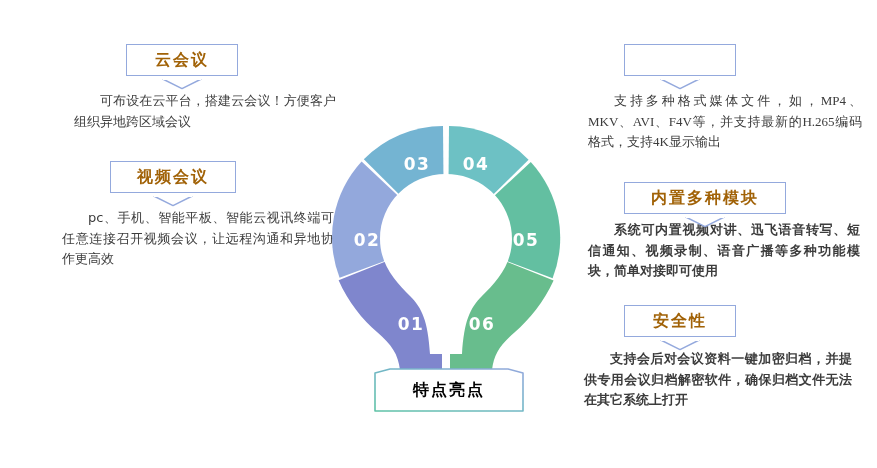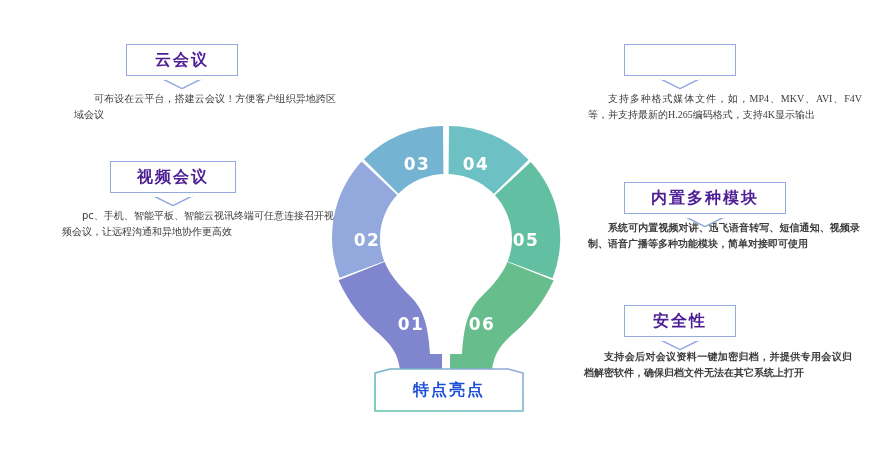--- a/index.html
+++ b/index.html
@@ -46,39 +46,39 @@
     background: #ffffff;
     display: flex;
     align-items: center;
     justify-content: center;
     padding: 0 26px;
     min-width: 112px;
   }
   .chip-label {
     font-size: 16px;
     font-weight: 700;
-    color: #4c1d95;
+    color: #a16207;
     letter-spacing: 2px;
     line-height: 1;
     white-space: nowrap;
   }
   
   .chip-notch {
     position: absolute;
     left: 50%;
     top: 100%;
     width: 40px;
     height: 11px;
     margin-left: -20px;
     overflow: visible;
   }
 
   .feature-body {
     margin-top: 13px;
-    font-size: 10px;
+    font-size: 13px;
     line-height: 1.58;
     color: #3c3c3c;
     text-indent: 2em;
     text-align: justify;
     word-break: break-word;
   }
   .feature-body.bold { font-weight: 700; }
 
   
   #donut {
@@ -107,21 +107,21 @@
   #caption-label {
     position: absolute;
     left: 0; top: 0;
     width: 150px;
     height: 44px;
     display: flex;
     align-items: center;
     justify-content: center;
     font-size: 16px;
     font-weight: 700;
-    color: #1d4ed8;
+    color: #000000;
     letter-spacing: 2px;
     line-height: 1;
   }
 </style>
 </head>
 <body>
 
 <div id="stage">
 
   <div class="feature left" style="top:44px;">

